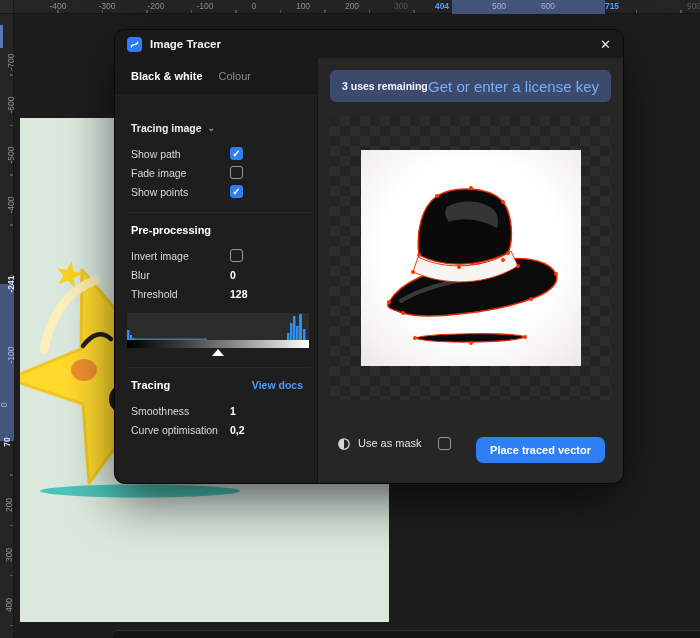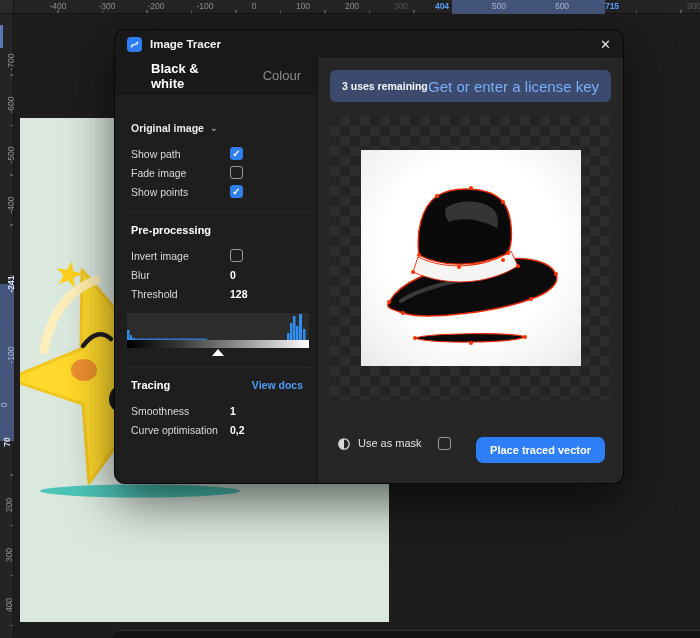--- a/index.html
+++ b/index.html
@@ -51,21 +51,21 @@
     display:flex; align-items:center; justify-content:center; margin-right:8px; }
   #dlg-title { font-size:11.5px; font-weight:bold; color:#f2f2f2; }
   #dlg-close { margin-left:auto; color:#e6e6e6; font-size:13px; line-height:13px; cursor:pointer; }
   #dlg-body { flex:1; display:flex; }
 
   
   #lp { width:203px; background:#1e1e1e; border-right:1px solid #141414;
     display:flex; flex-direction:column; }
   #tabs { height:36px; background:#191919; border-bottom:1px solid #141414;
     display:flex; align-items:center; gap:16px; padding:0 16px; flex:0 0 auto; }
-  .tab { font-size:13px; color:#8b8b8b; cursor:pointer;margin-left:20px; }
+  .tab { font-size:11px; color:#8b8b8b; cursor:pointer; }
   .tab.active { color:#ffffff; font-weight:bold; }
   #lp-content { padding:13px 10px 0 16px; font-size:10.5px; color:#d9d9d9; }
   .sec-head { display:flex; align-items:center; justify-content:space-between;
     font-weight:bold; color:#fff; font-size:11px; padding-right:4px; }
   .link { color:#4f9df8; font-weight:bold; font-size:10.5px; cursor:pointer; }
   .mode-row { margin-top:15px; font-weight:bold; color:#ececec; display:flex;
     align-items:center; gap:6px; }
   .chev { color:#9a9a9a; font-size:9px; }
   .row { position:relative; height:19px; display:flex; align-items:center; }
   .row .ctl { position:absolute; left:99px; }
@@ -118,21 +118,21 @@
     <span class="hlab" style="left:44px">-400</span>
     <span class="hlab" style="left:93px">-300</span>
     <span class="hlab" style="left:142px">-200</span>
     <span class="hlab" style="left:191px">-100</span>
     <span class="hlab" style="left:240px">0</span>
     <span class="hlab" style="left:289px">100</span>
     <span class="hlab" style="left:338px">200</span>
     <span class="hlab lab-dim" style="left:387px">300</span>
     <span class="hlab lab-bound" style="left:428px">404</span>
     <span class="hlab lab-inband" style="left:485px">500</span>
-    <span class="hlab lab-inband" style="left:548px">600</span>
+    <span class="hlab lab-inband" style="left:534px">600</span>
     <span class="hlab lab-bound" style="left:598px">715</span>
     <span class="hlab lab-dim" style="left:680px">900</span>
   </div>
 
   <div id="ruler-left">
     <div class="vband" style="top:270px;height:157px;"></div>
     <div id="vticks"></div>
     <span class="vlab" style="top:48px">-700</span>
     <span class="vlab" style="top:91px">-600</span>
     <span class="vlab" style="top:141px">-500</span>
@@ -181,21 +181,21 @@
 
     <div id="dlg-body">
 
       <div id="lp">
         <div id="tabs">
           <span class="tab active">Black &amp; white</span>
           <span class="tab">Colour</span>
         </div>
         <div id="lp-content">
           <div class="mode-row">
-            <span>Original image</span>
+            <span>Tracing image</span>
             <span class="chev">⌄</span>
           </div>
           <div class="group">
             <div class="row">
               <span>Show path</span>
               <span class="cb ctl checked"></span>
             </div>
             <div class="row">
               <span>Fade image</span>
               <span class="cb ctl"></span>

